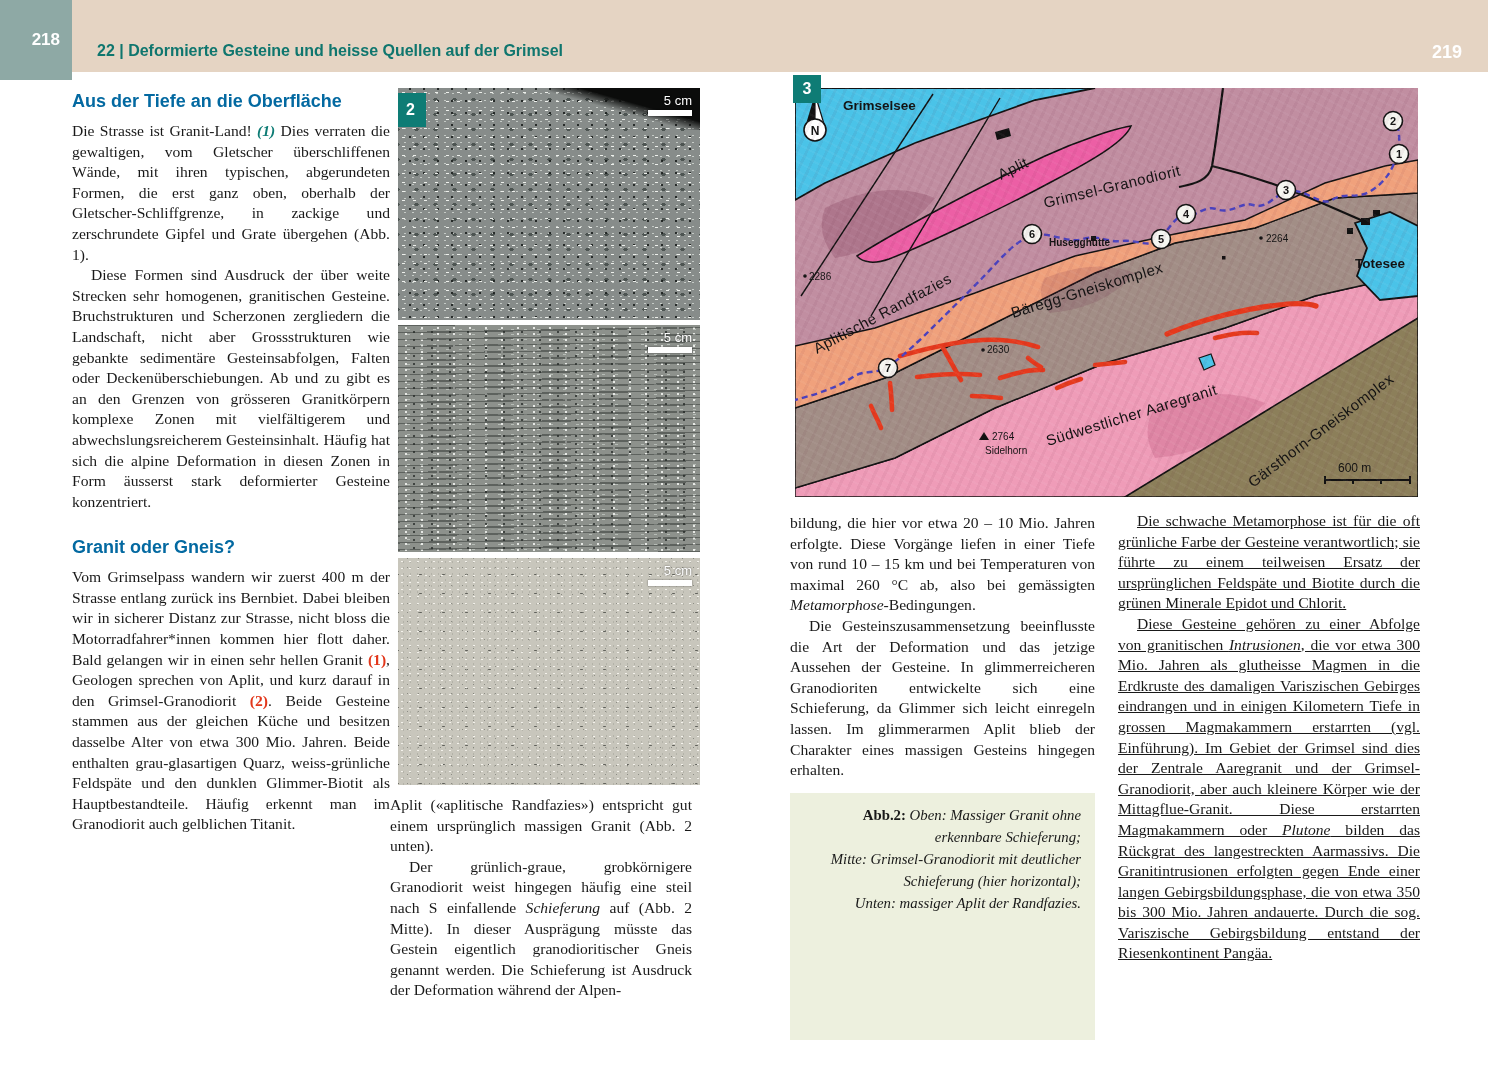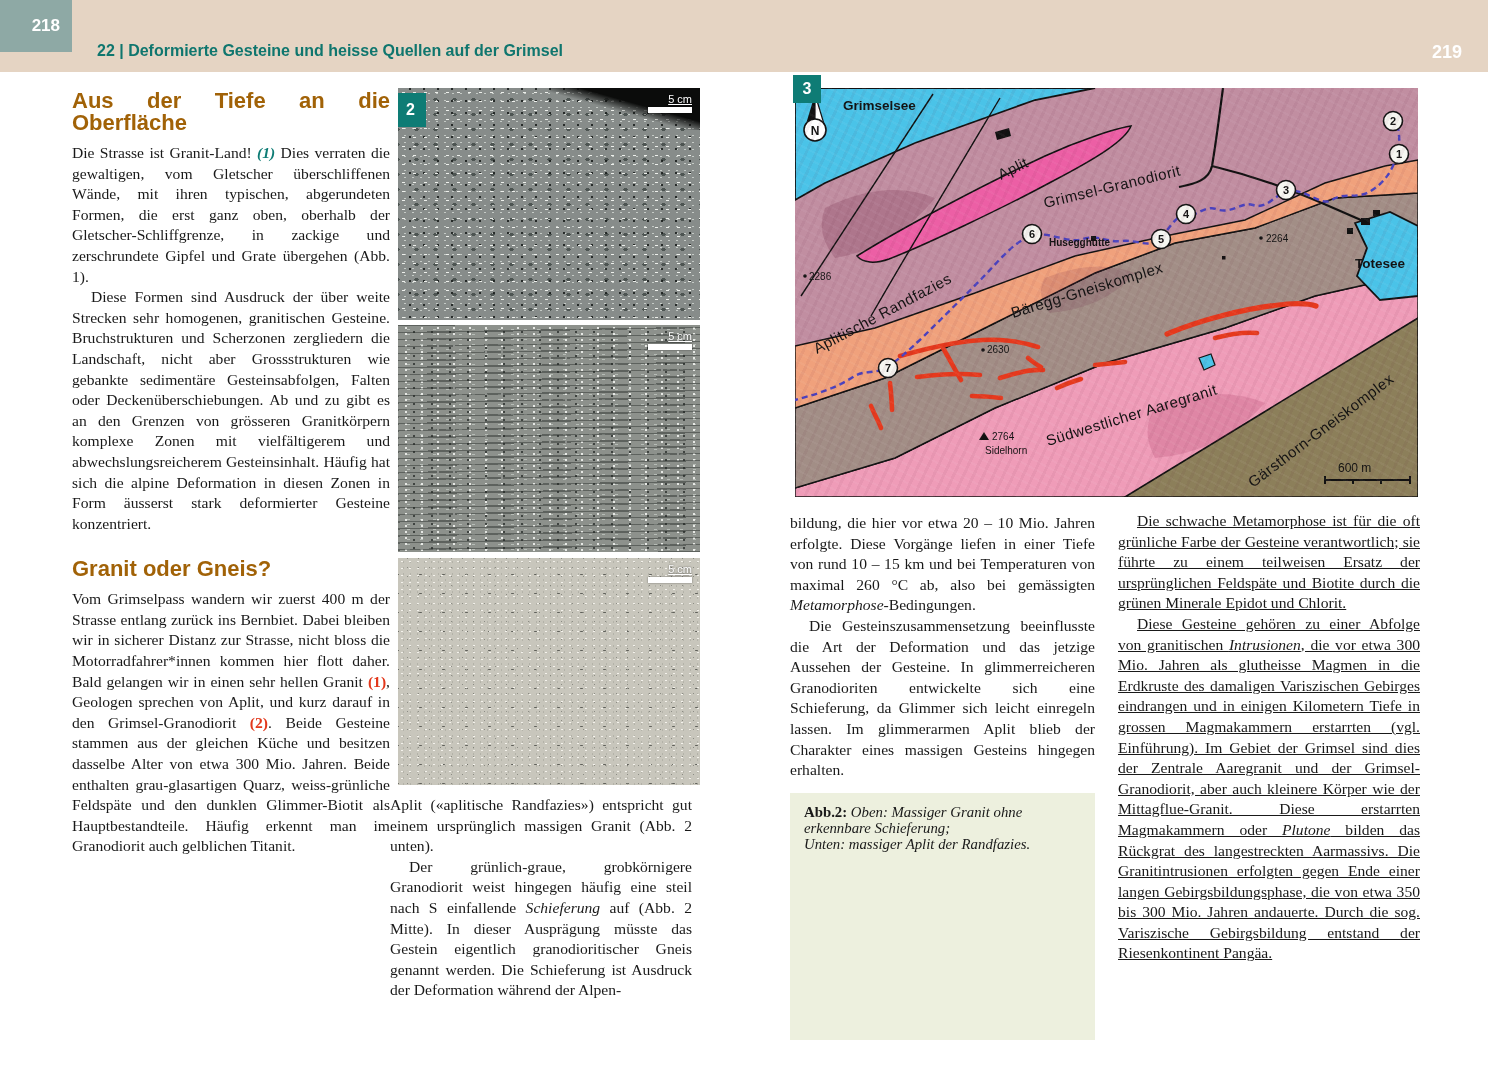--- a/index.html
+++ b/index.html
@@ -1,31 +1,31 @@
 <!DOCTYPE html>
 <html><head>
 <meta charset="utf-8">
 <style>
   html,body{margin:0;padding:0;background:#fff;}
   #page{position:relative;width:1488px;height:1080px;background:#ffffff;overflow:hidden;
         font-family:"Liberation Serif",serif;color:#191919;}
   
   .band{position:absolute;left:0;top:0;width:1488px;height:72px;background:#e5d4c3;}
-  .pageblock{position:absolute;left:0;top:0;width:72px;height:52px;background:#8ea9a5;
+  .pageblock{position:absolute;left:0;top:0;width:72px;height:80px;background:#8ea9a5;
              display:flex;align-items:center;justify-content:flex-end;padding-right:12px;box-sizing:border-box;}
   .pageblock span{font-family:"Liberation Sans",sans-serif;font-weight:700;font-size:17px;color:#ffffff;}
   .chapter{position:absolute;left:97px;top:42px;font-family:Liberation Sans, sans-serif;
            font-weight:700;font-size:16px;color:#0f766e;}
   .pagenum-right{position:absolute;right:26px;top:42px;font-family:"Liberation Sans",sans-serif;
            font-weight:700;font-size:18px;color:#ffffff;}
   
   .col{position:absolute;text-align:justify;font-size:15.6px;line-height:20.6px;}
   .col p{margin:0;}
   .col p.ind{text-indent:19px;}
-  h2.sec{font-family:"Liberation Sans",sans-serif;font-weight:700;font-size:22px;color:#a16207;
+  h2.sec{font-family:"Liberation Sans",sans-serif;font-weight:700;font-size:18px;color:#0369a1;
          margin:0 0 9px 0;line-height:22px;}
   h2.sec.later{margin-top:24px;}
   .seg-red{color:#e2371b;font-weight:700;}
   .seg-teal{color:#0e7c75;font-weight:700;font-style:italic;}
   .seg-i{font-style:italic;}
   .seg-b{font-weight:700;font-style:normal;}
   
   .photo{position:absolute;left:398px;width:302px;overflow:hidden;}
   .photo1{top:88px;height:232px;background-color:#878c8a;
     background-image:
@@ -47,22 +47,22 @@
     background-position:0 0,0 0,7px 3px,4px 2px;}
   .photo3{top:558px;height:227px;background-color:#c8c6bc;
     background-image:
       radial-gradient(rgba(248,247,242,.9) 13%,rgba(248,247,242,0) 14%),
       radial-gradient(rgba(90,92,86,.55) 9%,rgba(90,92,86,0) 10%),
       radial-gradient(rgba(170,170,160,.7) 12%,rgba(170,170,160,0) 13%),
       radial-gradient(rgba(40,42,38,.65) 6%,rgba(40,42,38,0) 7%);
     background-size:8px 7px,11px 9px,7px 6px,23px 19px;
     background-position:0 0,4px 5px,2px 1px,11px 7px;}
   .scalebar{position:absolute;top:5px;right:8px;text-align:right;}
-  .scalebar .lbl{font-family:"Liberation Sans",sans-serif;font-size:11px;color:#fff;
-      text-shadow:0 0 2px rgba(0,0,0,.6);display:block;text-decoration:underline;}
+  .scalebar .lbl{font-family:"Liberation Sans",sans-serif;font-size:13px;color:#fff;
+      text-shadow:0 0 2px rgba(0,0,0,.6);display:block;}
   .scalebar .bar{display:block;width:44px;height:6px;background:#fff;margin:2px 0 0 auto;
       box-shadow:0 0 2px rgba(0,0,0,.5);}
   .badge{position:absolute;background:#0e7c75;color:#fff;font-family:"Liberation Sans",sans-serif;
       font-weight:700;font-size:16px;display:flex;align-items:center;justify-content:center;}
   .badge-photo{left:-3px;top:5px;width:31px;height:34px;}
   .badge-map{left:-2px;top:-13px;width:28px;height:28px;}
   
   #map{position:absolute;left:795px;top:88px;width:623px;height:409px;}
   #map svg{position:absolute;left:0;top:0;}
   .terrain{position:absolute;left:0;top:0;width:623px;height:409px;pointer-events:none;opacity:.55;
@@ -70,21 +70,21 @@
       repeating-linear-gradient(115deg,rgba(100,30,60,.10) 0 3px,rgba(0,0,0,0) 3px 9px),
       repeating-linear-gradient(28deg,rgba(255,255,255,.08) 0 2px,rgba(0,0,0,0) 2px 8px);}
   .map-label{font-family:"Liberation Sans",sans-serif;fill:#111;}
   .map-label.big{font-size:15px;letter-spacing:.5px;}
   .map-label.lake{font-size:13.5px;font-weight:700;}
   .map-label.tiny{font-size:10px;}
   .map-label.hut{font-size:10px;font-weight:700;}
   .stopnum{font-family:"Liberation Sans",sans-serif;font-size:11px;font-weight:700;fill:#111;}
   
   .caption-box{position:absolute;left:790px;top:793px;width:305px;height:247px;background:#edf0de;
-      box-sizing:border-box;padding:11px 14px;font-size:14.8px;line-height:16px;text-align:left;}
+      box-sizing:border-box;padding:11px 14px;font-size:14.8px;line-height:22px;text-align:right;}
   .caption-box p{margin:0;font-style:italic;}
 </style>
 </head>
 <body>
 
 <div id="page">
 
   <div class="band">
     <div class="pageblock">
       <span>218</span>
@@ -245,20 +245,21 @@
     <div class="badge badge-map">3</div>
   </div>
 
   <div class="col" style="left:790px;top:513px;width:305px;">
     <p><span>bildung, die hier vor etwa 20 – 10 Mio. Jahren erfolgte. Diese Vorgänge liefen in einer Tiefe von rund 10 – 15 km und bei Temperaturen von maximal 260 °C ab, also bei gemässigten </span><span class="seg-i">Metamorphose</span><span>-Bedingungen.</span></p>
     <p class="ind"><span>Die Gesteinszusammensetzung beeinflusste die Art der Deformation und das jetzige Aussehen der Gesteine. In glimmerreicheren Granodioriten entwickelte sich eine Schieferung, da Glimmer sich leicht einregeln lassen. Im glimmerarmen Aplit blieb der Charakter eines massigen Gesteins hingegen erhalten.</span></p>
   </div>
 
   <div class="caption-box">
     <p><span class="seg-b">Abb.2:</span><span> Oben: Massiger Granit ohne erkennbare Schieferung;</span></p>
+    <p><span>Mitte: Grimsel-Granodiorit mit deutlicher Schieferung (hier horizontal);</span></p>
     <p><span>Unten: massiger Aplit der Randfazies.</span></p>
   </div>
 
   <div class="col" style="left:1118px;top:511px;width:302px;text-decoration:underline;">
     <p class="ind"><span>Die schwache Metamorphose ist für die oft grünliche Farbe der Gesteine verantwortlich; sie führte zu einem teilweisen Ersatz der ursprünglichen Feldspäte und Biotite durch die grünen Minerale Epidot und Chlorit.</span></p>
     <p class="ind"><span>Diese Gesteine gehören zu einer Abfolge von granitischen </span><span class="seg-i">Intrusionen</span><span>, die vor etwa 300 Mio. Jahren als glutheisse Magmen in die Erdkruste des damaligen Variszischen Gebirges eindrangen und in einigen Kilometern Tiefe in grossen Magmakammern erstarrten (vgl. Einführung). Im Gebiet der Grimsel sind dies der Zentrale Aaregranit und der Grimsel-Granodiorit, aber auch kleinere Körper wie der Mittagflue-Granit. Diese erstarrten Magmakammern oder </span><span class="seg-i">Plutone</span><span> bilden das Rückgrat des langestreckten Aarmassivs. Die Granitintrusionen erfolgten gegen Ende einer langen Gebirgsbildungsphase, die von etwa 350 bis 300 Mio. Jahren andauerte. Durch die sog. Variszische Gebirgsbildung entstand der Riesenkontinent Pangäa.</span></p>
   </div>
 
 </div>
 

